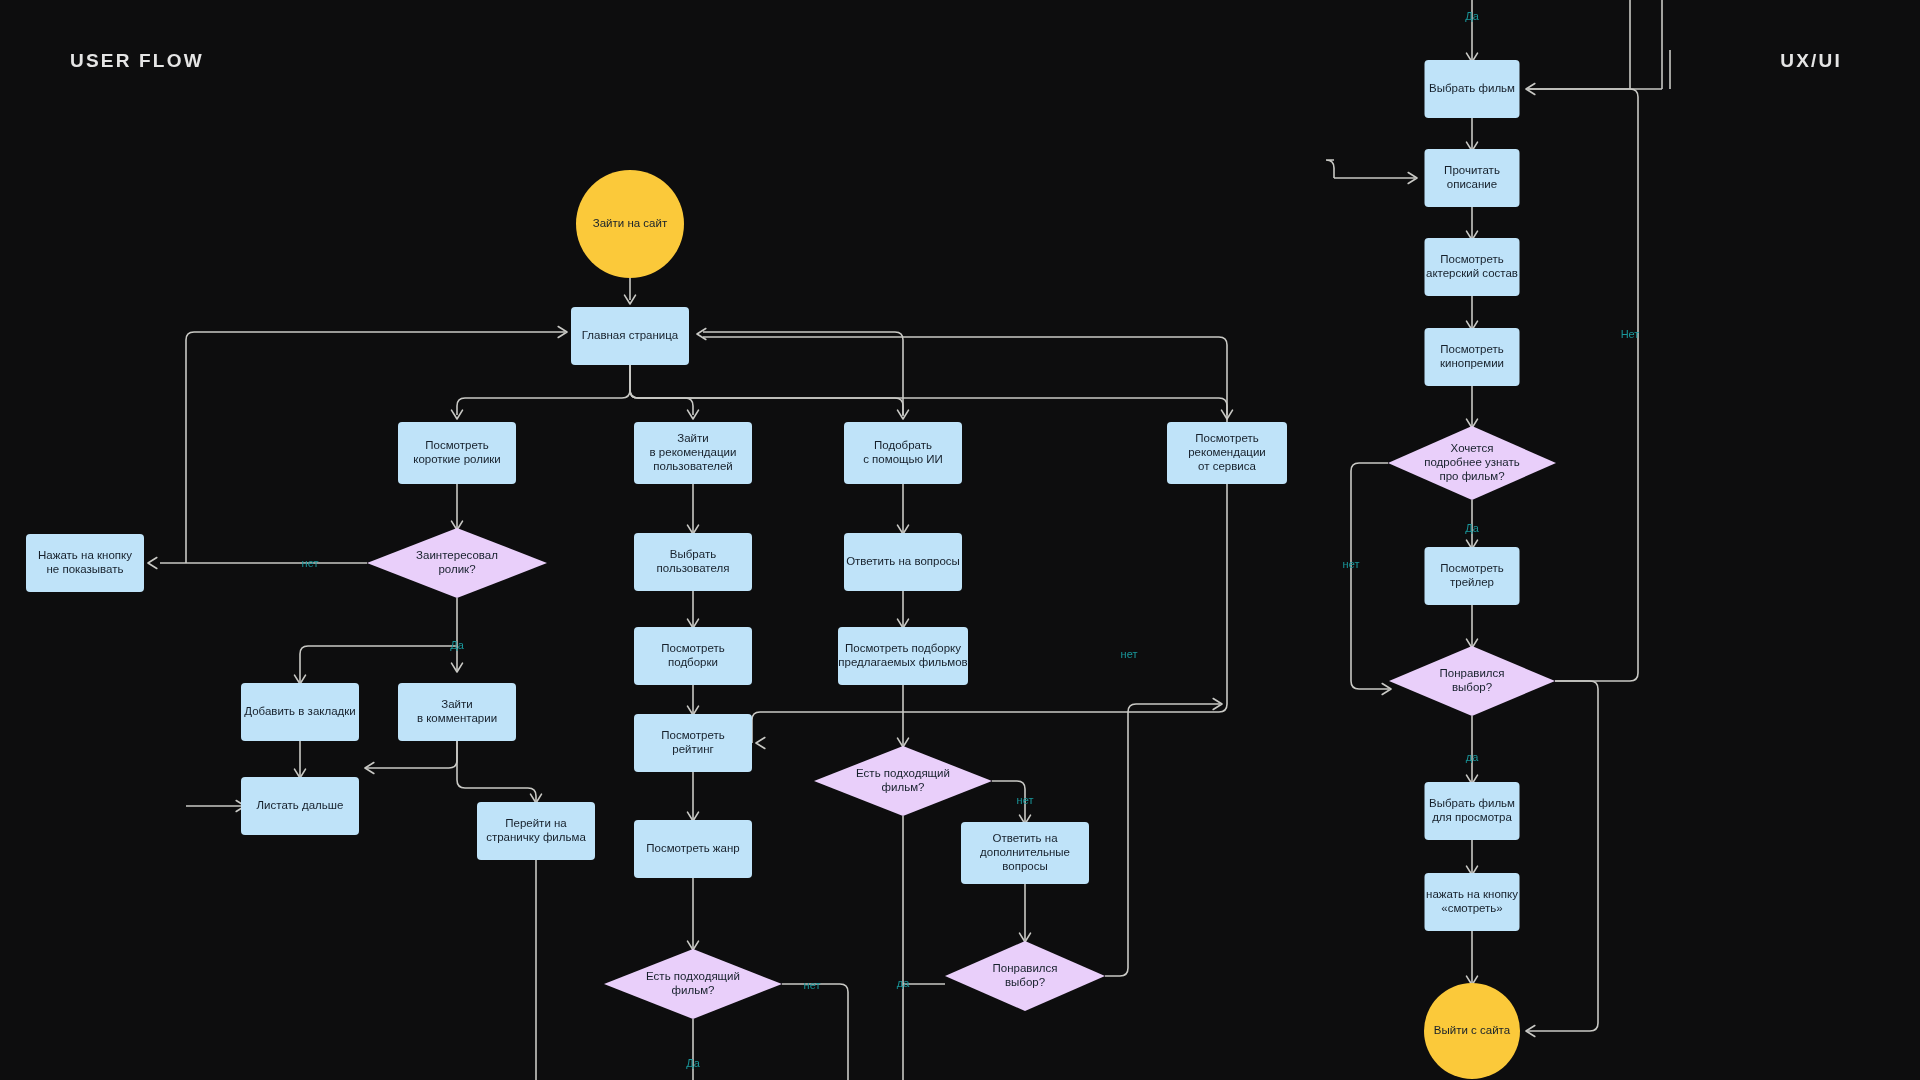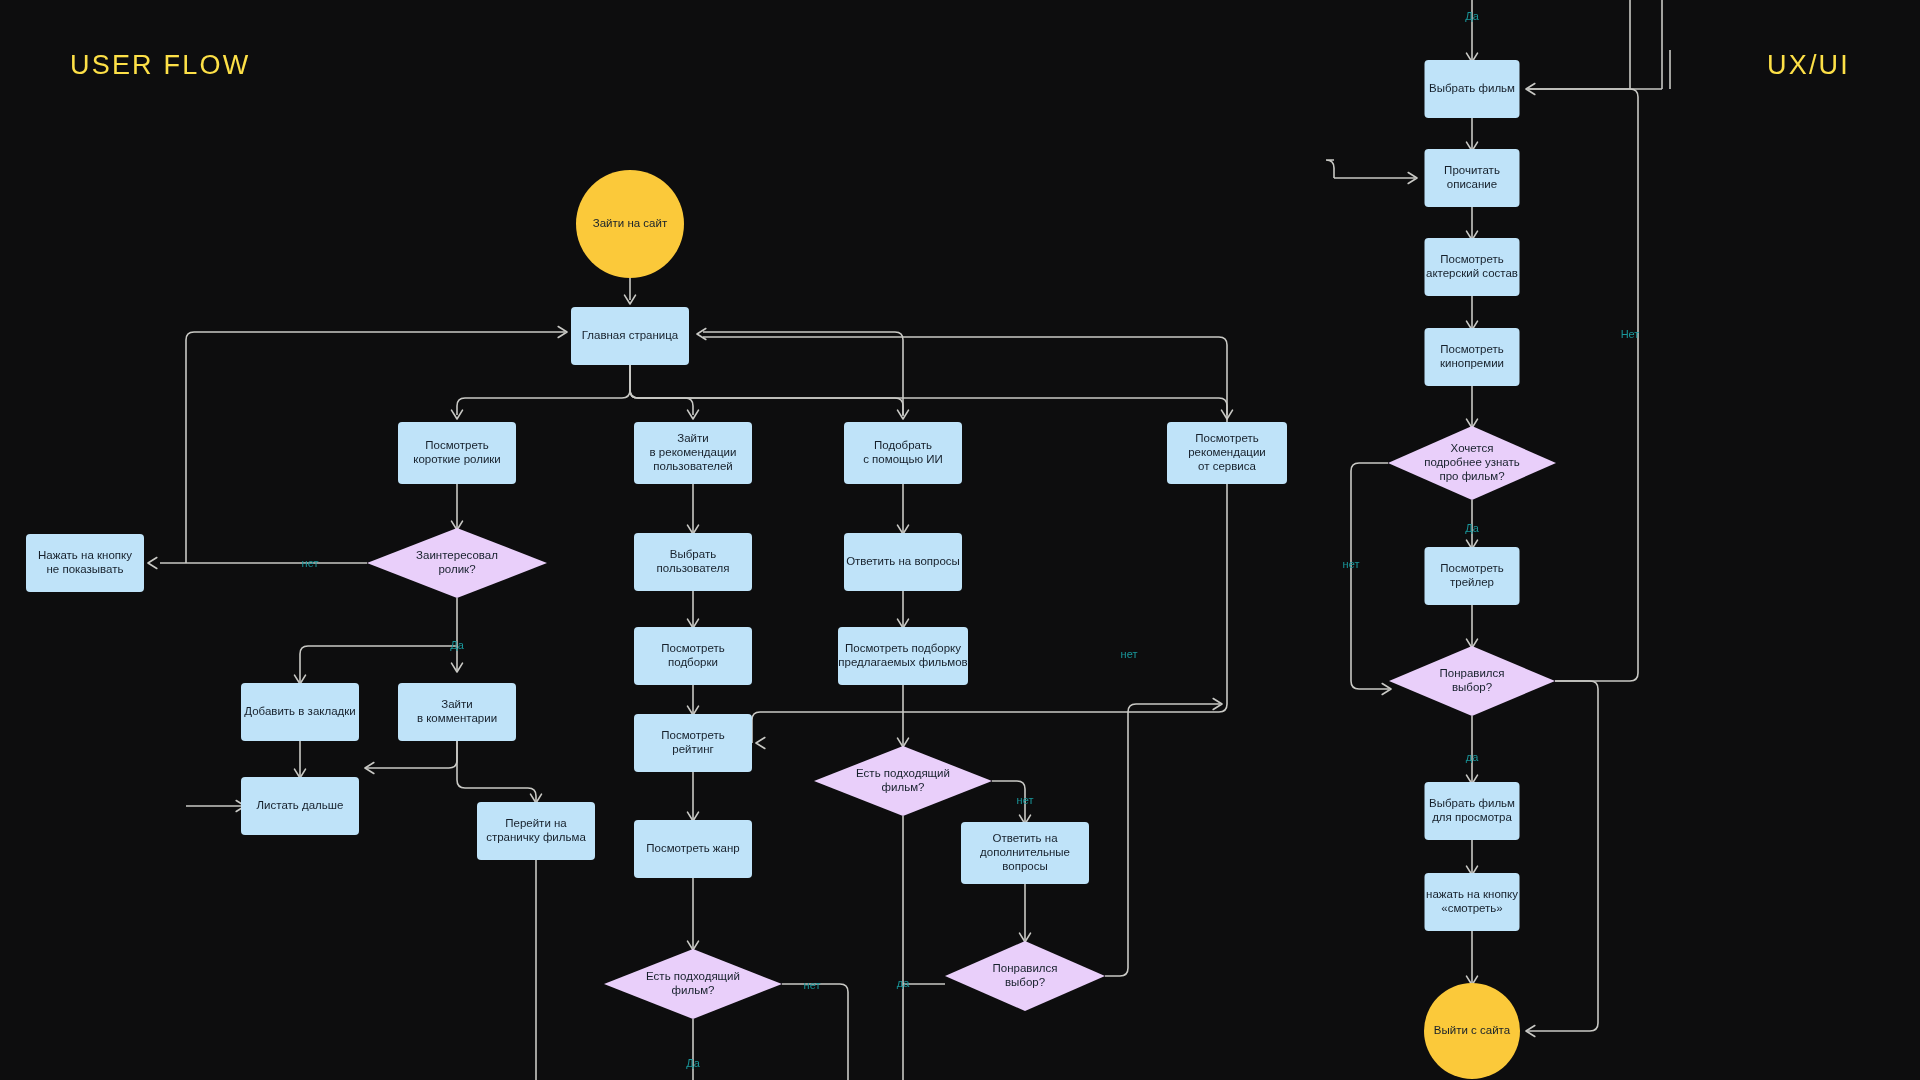--- a/index.html
+++ b/index.html
@@ -15,29 +15,29 @@
     position: relative;
   }
   #canvas {
     position: absolute;
     inset: 0;
     width: 1920px;
     height: 1080px;
   }
   .hdr {
     position: absolute;
-    color: #fde047;
-    font-size: 27px;
+    color: #e5e5e5;
+    font-size: 19px;
     letter-spacing: 2.2px;
-    font-weight: 400;
+    font-weight: 700;
     white-space: nowrap;
     user-select: none;
   }
   #title-user-flow { left: 70px; top: 50px; }
-  #title-uxui { right: 70px; top: 50px; }
+  #title-uxui { right: 78px; top: 50px; }
   .node-text {
     font-size: 11.5px;
     fill: #16202b;
     text-anchor: middle;
     dominant-baseline: middle;
     font-family: "Liberation Sans", sans-serif;
   }
   .edge-label {
     font-size: 11px;
     fill: #19979b;

